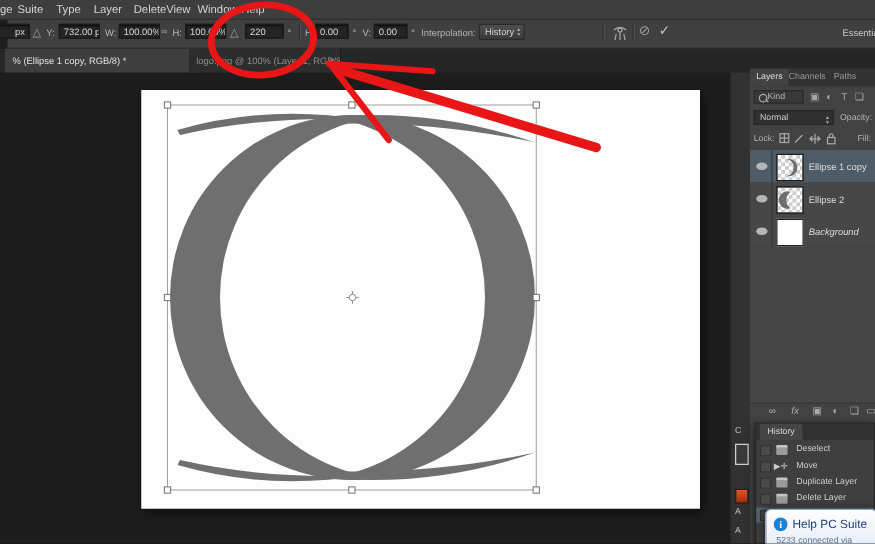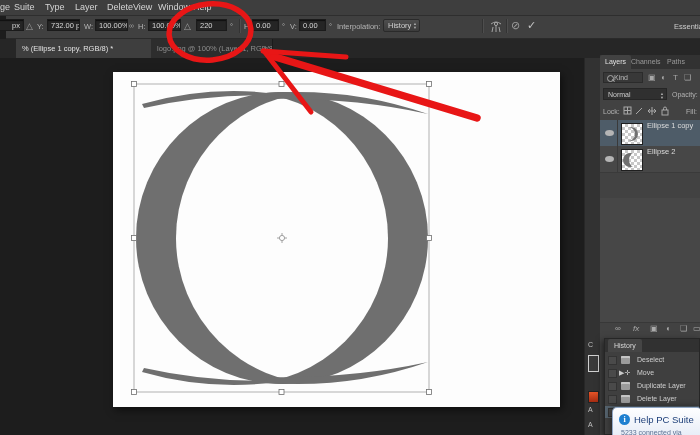--- a/index.html
+++ b/index.html
@@ -50,21 +50,21 @@
              color:#ccc;font-size:7px;line-height:11px;padding-left:4px;box-sizing:border-box;}
   .layer-row{position:absolute;left:0;width:100px;height:26px;background:#474747;border-bottom:1px solid #3a3a3a;}
   .layer-row.sel{background:var(--selection_blue,#4e5c68);}
   .eye{position:absolute;left:5px;top:10px;width:9px;height:6px;border-radius:50%;background:#b5b5b5;}
   .eye-col{position:absolute;left:17px;top:0;width:1px;height:26px;background:#3a3a3a;}
   .thumb{position:absolute;left:21px;top:3px;width:20px;height:20px;border:1px solid #1f1f1f;
          background-image:linear-gradient(45deg,#c8c8c8 25%,transparent 25%,transparent 75%,#c8c8c8 75%),
                           linear-gradient(45deg,#c8c8c8 25%,#ffffff 25%,#ffffff 75%,#c8c8c8 75%);
          background-size:6px 6px;background-position:0 0,3px 3px;}
   .thumb.white{background:#fff;}
-  .lname{position:absolute;left:47px;top:1px;font-size:8px;color:#dcdcdc;white-space:nowrap;}
+  .lname{position:absolute;left:47px;top:9px;font-size:8px;color:#dcdcdc;white-space:nowrap;}
   #bottom-icons{position:absolute;left:0;top:267px;width:100px;height:14px;background:#424242;border-top:1px solid #383838;}
   .bi{position:absolute;top:1px;font-size:8px;color:#ababab;font-style:normal;}
   
   #history-panel{position:absolute;left:604px;top:338px;width:96px;height:97px;background:#3f3f3f;
                  border:1px solid #262626;box-shadow:-2px 2px 6px rgba(0,0,0,.5);box-sizing:border-box;}
   #history-header{position:absolute;left:0;top:0;width:94px;height:13px;background:#313131;}
   #history-tab{position:absolute;left:3px;top:0;height:13px;background:#454545;color:#d8d8d8;
                font-size:7px;line-height:13px;padding:0 6px;border-radius:2px 2px 0 0;}
   .hist-row{position:absolute;left:0;width:94px;height:12px;}
   .hist-row.sel{background:#55636e;}
@@ -136,21 +136,21 @@
       <circle cx="7" cy="4" r="1.6" fill="none" stroke="#a5a5a5" stroke-width="1"></circle>
       <path d="M4 7 L3 12 M10 7 L11 12 M7 6 L7 12" fill="none" stroke="#a5a5a5" stroke-width="1"></path>
     </svg>
     <div class="vsep" style="left:500px"></div>
     <span class="opt-icon" style="left:505px;font-size:11px;top:3px">⊘</span>
     <span class="opt-icon" style="left:521px;font-size:11px;top:3px;color:#c5c5c5">✓</span>
     <span class="lbl" style="left:668px;color:#cccccc">Essentials</span>
   </div>
 
   <div id="tabbar">
-    <div class="doc-tab active" style="left:16px;width:158px">
+    <div class="doc-tab active" style="left:4px;width:158px">
       <span>% (Ellipse 1 copy, RGB/8) *</span>
       <span class="tab-close">×</span>
     </div>
     <div class="doc-tab inactive" style="left:151px;width:122px">
       <span>logo.png @ 100% (Layer 1, RGB/8)</span>
       <span class="tab-close">×</span>
     </div>
   </div>
 
   <div id="artboard"></div>
@@ -258,20 +258,26 @@
               <mask id="tm2">
                 <rect width="20" height="20" fill="#fff"></rect>
                 <circle cx="15" cy="10" r="8" fill="#000"></circle>
               </mask>
             </defs>
           <circle cx="8" cy="10" r="7" fill="#6f6f6f" mask="url(#tm2)"></circle>
         </svg>
       </div>
       <span class="lname" style="font-size:7.5px">Ellipse 2</span>
     </div>
+    <div class="layer-row" style="top:117px">
+      <span class="eye"></span>
+      <span class="eye-col"></span>
+      <div class="thumb white"></div>
+      <span class="lname" style="font-style:italic;font-size:7.5px">Background</span>
+    </div>
     <div style="position:absolute;left:0;top:143px;width:100px;height:124px;background:#474747"></div>
 
     <div id="bottom-icons">
       <span class="bi" style="left:15px">∞</span>
       <span class="bi" style="left:33px;font-style:italic">fx</span>
       <span class="bi" style="left:50px">▣</span>
       <span class="bi" style="left:66px">◐</span>
       <span class="bi" style="left:80px">❏</span>
       <span class="bi" style="left:93px">▭</span>
     </div>

